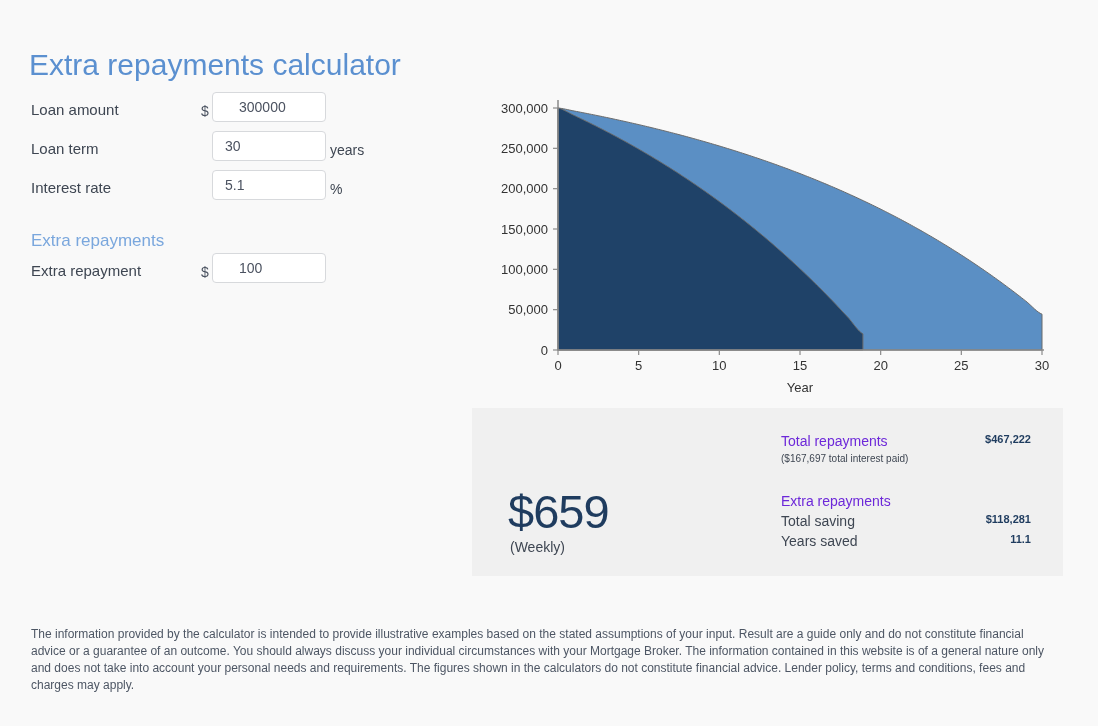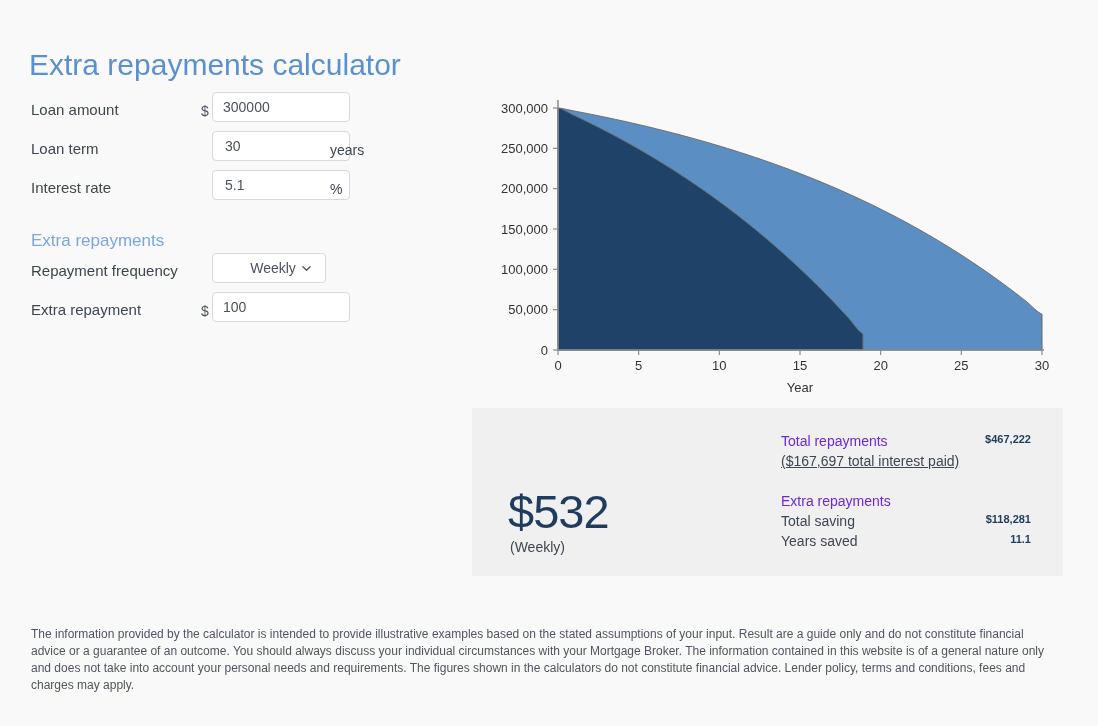--- a/index.html
+++ b/index.html
@@ -55,49 +55,49 @@
     font-size: 14px;
     color: #4a5260;
   }
   .suffix {
     position: absolute;
     top: 11px;
     font-size: 14px;
     color: #3e4652;
   }
   .text-input {
-    position: absolute;
-    left: 212px;
-    top: 0px;
-    width: 138px;
-    height: 30px;
-    box-sizing: border-box;
-    border: 1px solid #d7d9dc;
-    border-radius: 4px;
-    background: #fff;
-    font-family: "Liberation Sans", sans-serif;
-    font-size: 14px;
-    color: #4b5260;
-    padding: 0 10px;
-    outline: none;
-  }
-  .text-input.indent { padding-left: 12px; }
-  select.select-input {
     position: absolute;
     left: 212px;
     top: 0px;
     width: 114px;
     height: 30px;
     box-sizing: border-box;
     border: 1px solid #d7d9dc;
     border-radius: 4px;
     background: #fff;
     font-family: "Liberation Sans", sans-serif;
     font-size: 14px;
     color: #4b5260;
+    padding: 0 26px;
+    outline: none;
+  }
+  .text-input.indent { padding-left: 12px; }
+  select.select-input {
+    position: absolute;
+    left: 212px;
+    top: 0px;
+    width: 114px;
+    height: 30px;
+    box-sizing: border-box;
+    border: 1px solid #d7d9dc;
+    border-radius: 4px;
+    background: #fff;
+    font-family: "Liberation Sans", sans-serif;
+    font-size: 14px;
+    color: #4b5260;
     padding: 0 6px 0 14px;
     outline: none;
     -webkit-appearance: none;
     -moz-appearance: none;
     appearance: none;
     text-align: center;
   }
   .select-wrap { position: absolute; left: 0; top: 0; width: 340px; height: 30px; }
   .chev {
     position: absolute;
@@ -183,23 +183,22 @@
   }
   .res-line .rv {
     position: absolute;
     right: 0px;
     top: 0px;
     font-weight: bold;
     color: #1f3c5f;
     font-size: 11px;
   }
   .res-note {
-    font-size: 14px;
-    color: #3e4652;
-    text-decoration: underline;
+    font-size: 10px;
+    color: #3e4652;
   }
 
   
   #disclaimer {
     position: absolute;
     left: 31px;
     top: 626px;
     width: 1016px;
     font-size: 12px;
     line-height: 17px;
@@ -228,29 +227,20 @@
   <div class="form-row">
     <span class="form-label">Interest rate</span>
     <input class="text-input indent" type="text" value="5.1" style="">
     <span class="suffix" style="left:330px;">%</span>
   </div>
 
   <div class="form-row" style="height:44px;">
     <span class="section-sub" style="top:22px;">Extra repayments</span>
   </div>
 
-  <div class="form-row">
-    <span class="form-label">Repayment frequency</span>
-    <div class="select-wrap">
-      <select class="select-input"><option value="Weekly">Weekly</option><option value="Fortnightly">Fortnightly</option><option value="Monthly">Monthly</option></select>
-      <svg class="chev" viewBox="0 0 10 10">
-        <polyline points="1,3 5,7 9,3" fill="none" stroke="#4b5260" stroke-width="1.4" stroke-linecap="round" stroke-linejoin="round"></polyline>
-      </svg>
-    </div>
-  </div>
 
   <div class="form-row">
     <span class="form-label">Extra repayment</span>
     <span class="prefix">$</span>
     <input class="text-input" type="text" value="100" style="">
   </div>
 
 </div>
 
 <div id="chart-block">
@@ -291,21 +281,21 @@
         <text x="410.66666666666663" y="280" text-anchor="middle" class="axis-label-text">20</text>
         <text x="491.33333333333337" y="280" text-anchor="middle" class="axis-label-text">25</text>
         <text x="572" y="280" text-anchor="middle" class="axis-label-text">30</text>
       </g>
     <text id="chart-xtitle" class="axis-title-text" text-anchor="middle" x="330" y="302">Year</text>
   </svg>
 </div>
 
 <div id="results-panel">
 
-  <div id="repay-amount">$532</div>
+  <div id="repay-amount">$659</div>
   <div id="repay-freq">(Weekly)</div>
 
   <div class="res-col" style="top:25px;">
     <div class="res-line">
       <span class="res-head">Total repayments</span>
       <span class="rv">$467,222</span>
     </div>
     <div class="res-note">($167,697 total interest paid)</div>
   </div>
 

